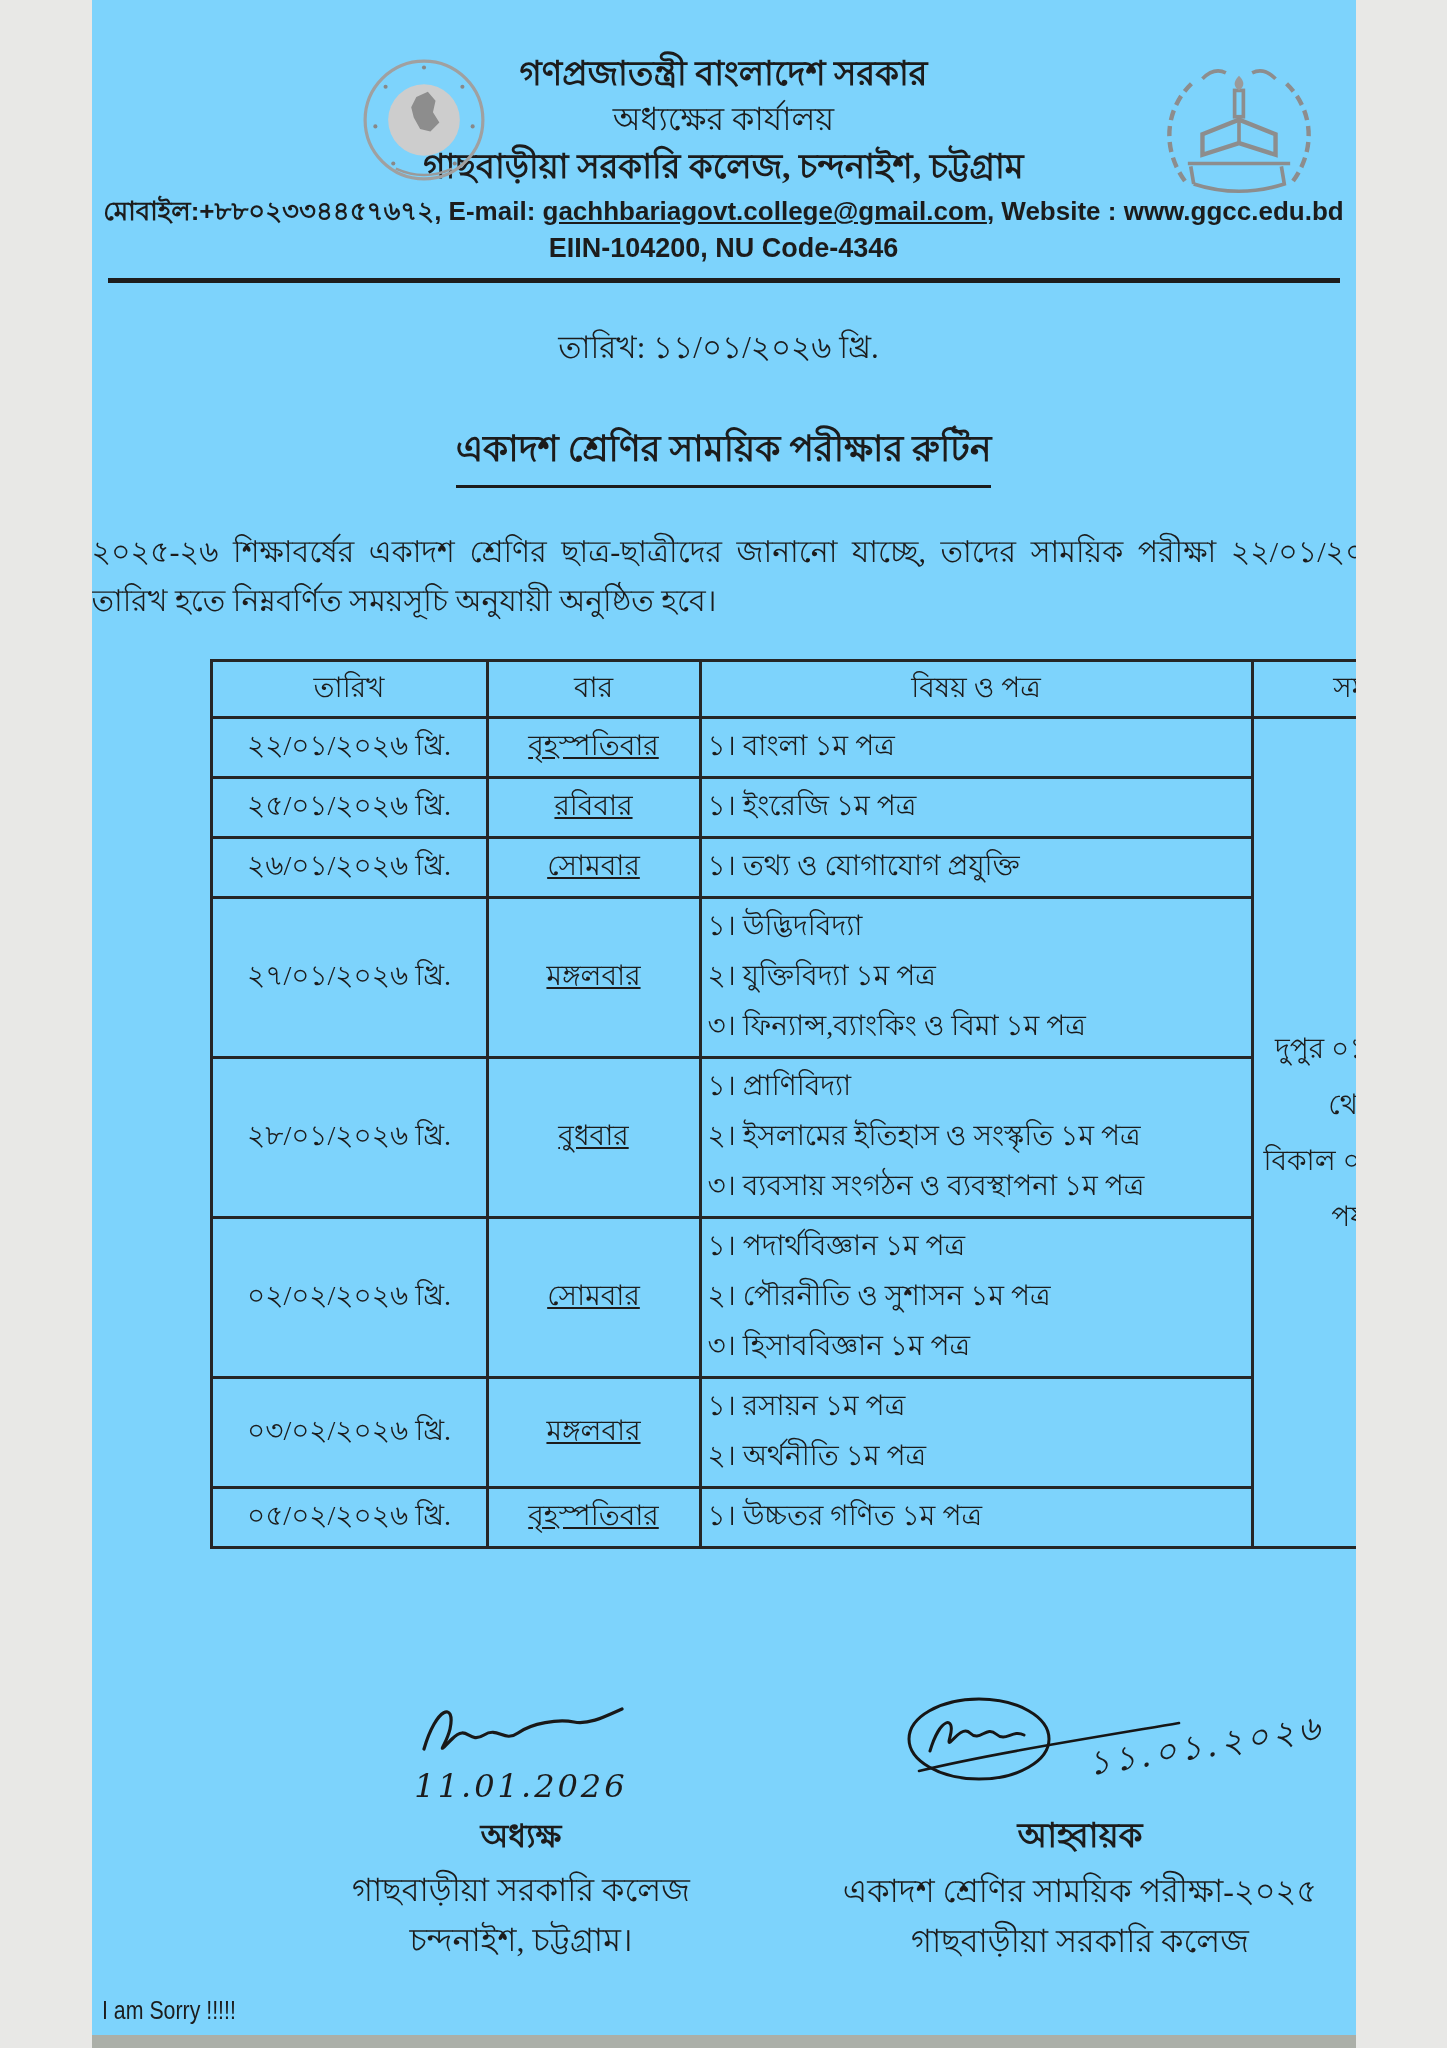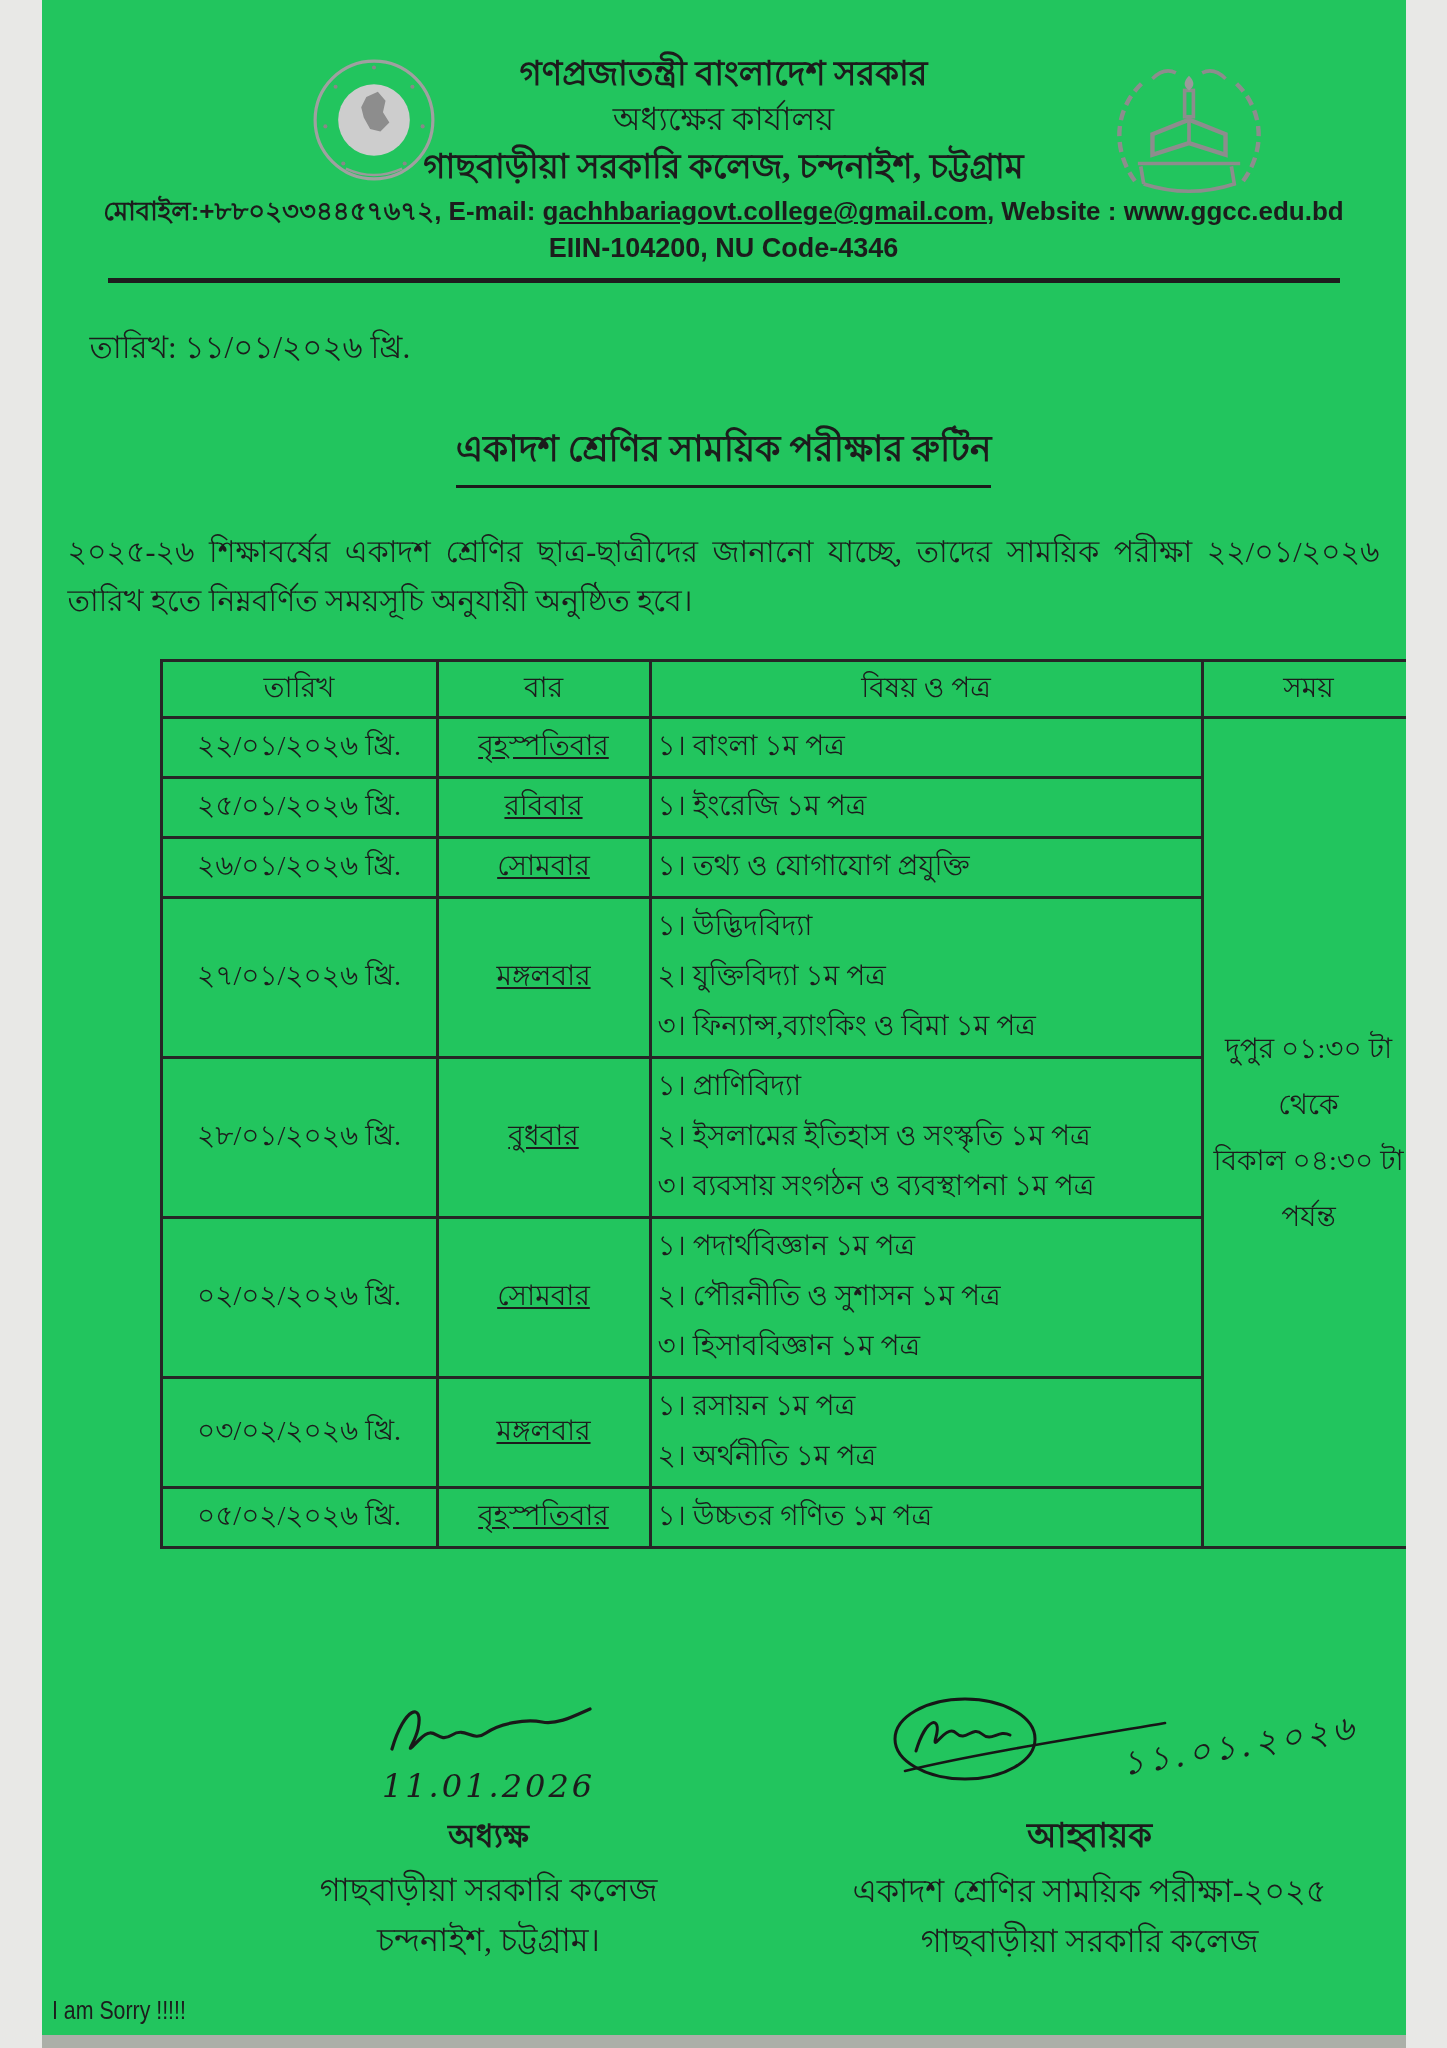--- a/index.html
+++ b/index.html
@@ -1,37 +1,37 @@
 <!DOCTYPE html>
 <html><head>
 <meta charset="utf-8">
 <style>
   html,body{margin:0;padding:0;background:#e8e8e6;}
   .page{
     position:relative;
-    width:1364px;height:2048px;
+    width:1264px;height:2048px;
     margin:0 auto;
-    background:#22c55e;
+    background:#7dd3fc;
     color:#1c1c1c;
     font-family:"Liberation Serif", serif;
     overflow:hidden;
   }
   
   .hdr{position:relative;padding-top:52px;text-align:center;}
   .seal-left{position:absolute;left:268px;top:55px;width:128px;height:130px;}
   .emblem-right{position:absolute;left:1052px;top:56px;width:190px;height:158px;}
   .h1{font-size:34px;line-height:44px;font-weight:bold;}
   .h2{font-size:32px;line-height:46px;}
   .h3{font-size:34px;line-height:50px;font-weight:bold;}
   .contact{font-family:"Liberation Sans",sans-serif;font-weight:bold;font-size:26px;line-height:38px;}
   .contact .email{text-decoration:underline;}
   .codes{font-family:"Liberation Sans",sans-serif;font-weight:bold;font-size:27px;line-height:36px;}
   .rule{height:5px;background:#1d1d1d;width:1232px;margin:12px auto 0 auto;}
   
-  .date-line{margin-top:40px;text-align:left;padding-right:58px;font-size:31px;margin-left:48px;}
+  .date-line{margin-top:40px;text-align:center;padding-right:58px;font-size:31px;margin-left:48px;}
   .title-wrap{text-align:center;margin-top:46px;font-family:Liberation Serif, serif;}
   .title{display:inline-block;font-size:36px;font-weight:bold;border-bottom:3px solid #1c1c1c;padding-bottom:4px;}
   .intro{width:1312px;margin:40px auto 0 auto;font-size:30px;line-height:1.62;text-align:justify;}
   
   table.sched{border-collapse:collapse;table-layout:fixed;width:1254px;margin:34px 0 0 118px;}
   table.sched th,table.sched td{border:3px solid #262626;padding:2px 6px;font-size:28px;}
   table.sched th{font-weight:normal;height:50px;text-align:center;}
   td.c-date{text-align:center;}
   td.c-day{text-align:center;text-decoration:underline;}
   td.c-sub{text-align:left;padding-left:16px;}

